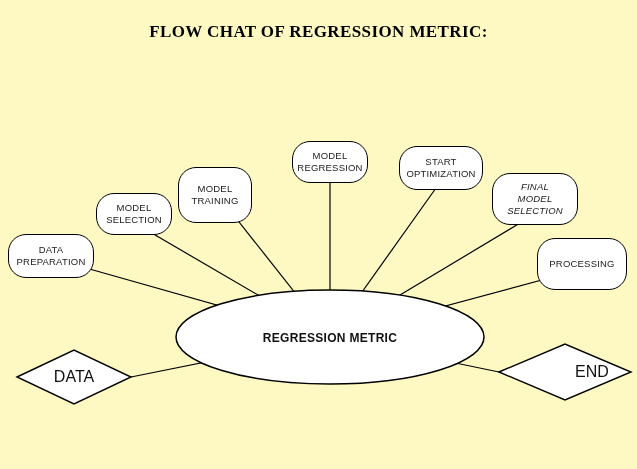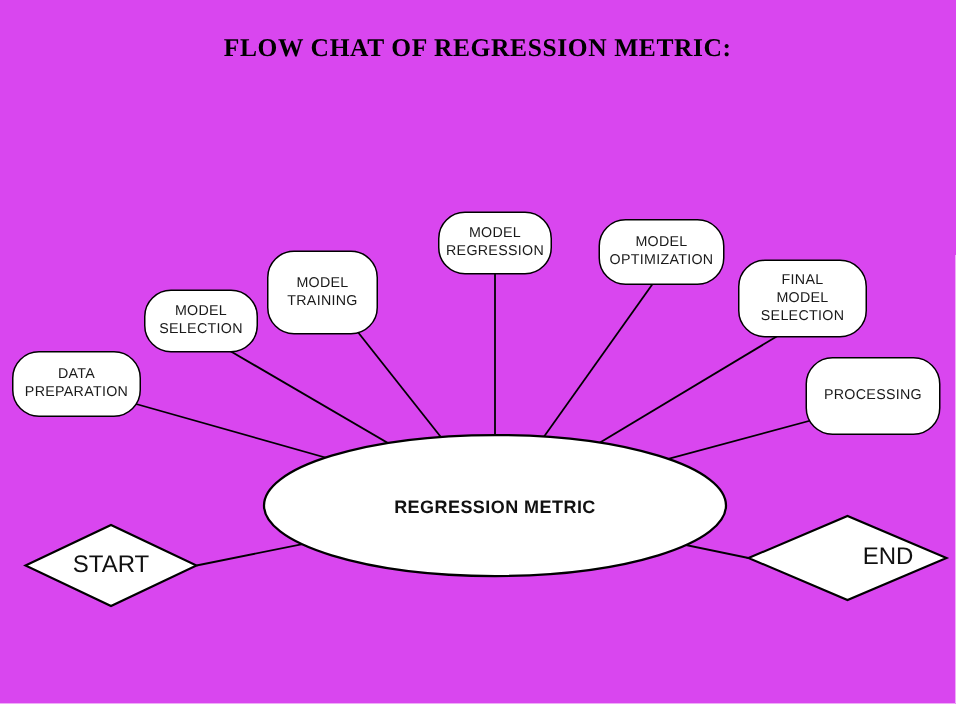--- a/index.html
+++ b/index.html
@@ -1,19 +1,19 @@
 <!DOCTYPE html>
 <html><head>
 <meta charset="utf-8">
 <style>
   html,body { margin:0; padding:0; background:#ffffff; }
   .canvas {
     position:relative;
     width:637px; height:469px;
-    background:#d946ef;
+    background:#fef9c3;
     font-family:"Liberation Sans", sans-serif;
     overflow:hidden;
   }
   .lines-svg { position:absolute; left:0; top:0; width:637px; height:469px; }
   .title {
     position:absolute; left:0; right:0; top:22px;
     text-align:center;
     font-family:"Liberation Serif", serif;
     font-weight:bold;
     font-size:17px;
@@ -50,21 +50,21 @@
   }
   .terminal.start { left:17px; top:350px; width:114px; height:54px; }
   .terminal.end   { left:526px; top:344px; width:132px; height:56px; }
 
   
   .n0 { left:8px;   top:234px; width:86px; height:44px; padding:0 21px; }
   .n1 { left:96px;  top:193px; width:76px; height:42px; padding:12px 8px; }
   .n2 { left:178px; top:167px; width:74px; height:56px; padding:0 8px; }
   .n3 { left:292px; top:141px; width:76px; height:42px; padding:0 8px; }
   .n4 { left:399px; top:146px; width:84px; height:44px; padding:0 8px; }
-  .n5 { left:492px; top:173px; width:86px; height:52px; padding:0 16px; }
+  .n5 { left:492px; top:173px; width:86px; height:52px; padding:0 16px;font-style:italic; }
   .n6 { left:537px; top:238px; width:90px; height:52px; padding:0 6px; }
 </style>
 </head>
 <body>
 
 <div class="canvas">
 
   <svg class="lines-svg" viewBox="0 0 637 469">
     <g stroke="#000000" stroke-width="1.2">
       <line x1="86" y1="268" x2="330" y2="337"></line>
@@ -81,22 +81,22 @@
     <polygon points="17,377 74,350 131,377 74,404" fill="#ffffff" stroke="#000000" stroke-width="1.4"></polygon>
     <polygon points="499,372 565,344 631,372 565,400" fill="#ffffff" stroke="#000000" stroke-width="1.4"></polygon>
   </svg>
 
   <div class="title">FLOW CHAT OF REGRESSION METRIC:</div>
 
   <div class="node n0">DATA PREPARATION</div>
   <div class="node n1">MODEL SELECTION</div>
   <div class="node n2">MODEL TRAINING</div>
   <div class="node n3">MODEL REGRESSION</div>
-  <div class="node n4">MODEL OPTIMIZATION</div>
+  <div class="node n4">START OPTIMIZATION</div>
   <div class="node n5">FINAL MODEL SELECTION</div>
   <div class="node n6">PROCESSING</div>
 
   <div class="center-label">REGRESSION METRIC</div>
 
-  <div class="terminal start">START</div>
+  <div class="terminal start">DATA</div>
   <div class="terminal end">END</div>
 
 </div>
 
 </body></html>

